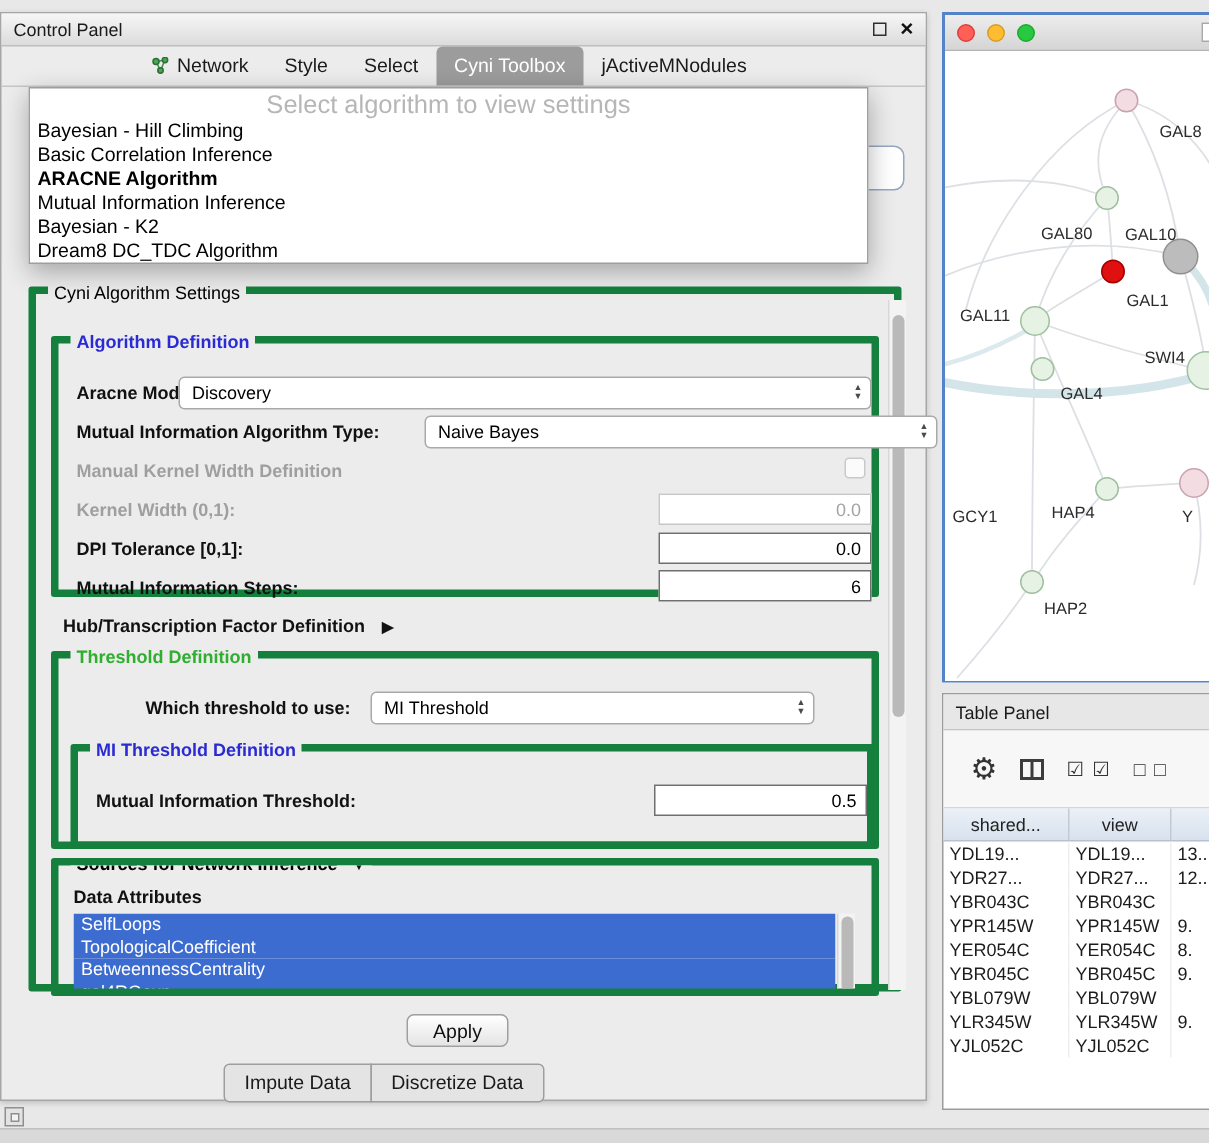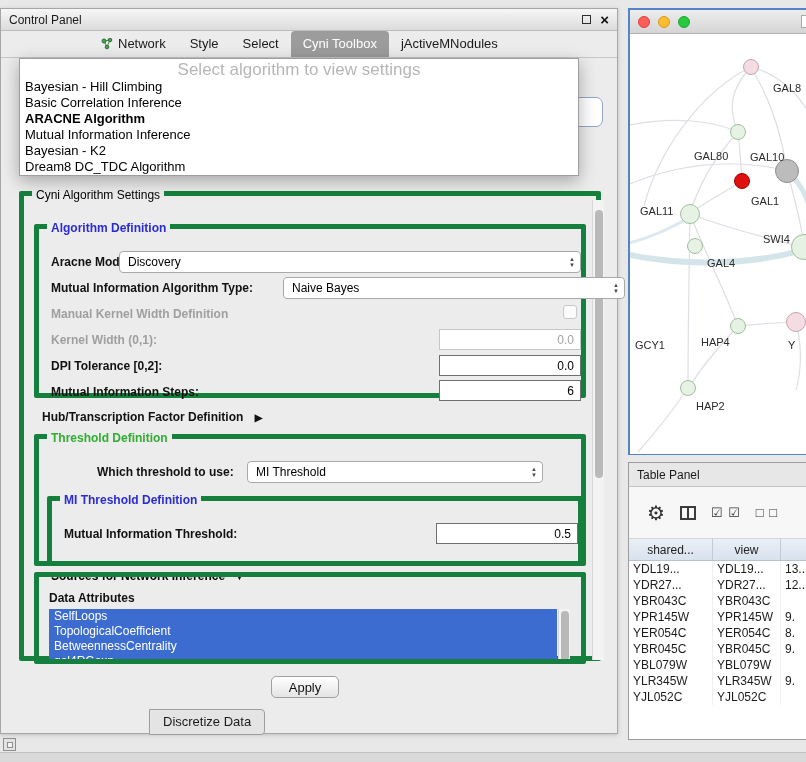--- a/index.html
+++ b/index.html
@@ -166,21 +166,21 @@
               <span>▼</span>
             </span>
         </div>
 
         <span class="flabel dis" style="left:12px;top:78px;">Manual Kernel Width Definition</span>
         <span class="checkbox" style="left:524px;top:76px;"></span>
 
         <span class="flabel dis" style="left:12px;top:104px;">Kernel Width (0,1):</span>
         <div class="tfield dis" style="left:400px;top:100px;width:142px;">0.0</div>
 
-        <span class="flabel" style="left:12px;top:130px;">DPI Tolerance [0,2]:</span>
+        <span class="flabel" style="left:12px;top:130px;">DPI Tolerance [0,1]:</span>
         <div class="tfield" style="left:400px;top:126px;width:142px;">0.0</div>
 
         <span class="flabel" style="left:12px;top:156px;">Mutual Information Steps:</span>
         <div class="tfield" style="left:400px;top:151px;width:142px;">6</div>
       </div>
 
       <span class="flabel" style="left:18px;top:214px;">
         <span>Hub/Transcription Factor Definition</span>
         <span class="tri" style="margin-left:8px;">▶</span>
       </span>
@@ -219,20 +219,21 @@
         </div>
         <div class="vscroll" style="left:519px;top:32px;width:12px;height:60px;">
           <div class="vthumb" style="top:2px;height:50px;"></div>
         </div>
       </div>
     </div>
 
     <div class="btn" style="left:270px;top:667px;width:68px;height:22px;">Apply</div>
 
     <div class="seg-tabs" style="left:148px;top:700px;">
+      <span class="seg">Impute Data</span>
       <span class="seg">Discretize Data</span>
     </div>
 
     <div class="popup">
       <div class="popup-ph">Select algorithm to view settings</div>
       <div class="popup-item">Bayesian - Hill Climbing</div>
       <div class="popup-item">Basic Correlation Inference</div>
       <div class="popup-item selected">ARACNE Algorithm</div>
       <div class="popup-item">Mutual Information Inference</div>
       <div class="popup-item">Bayesian - K2</div>

